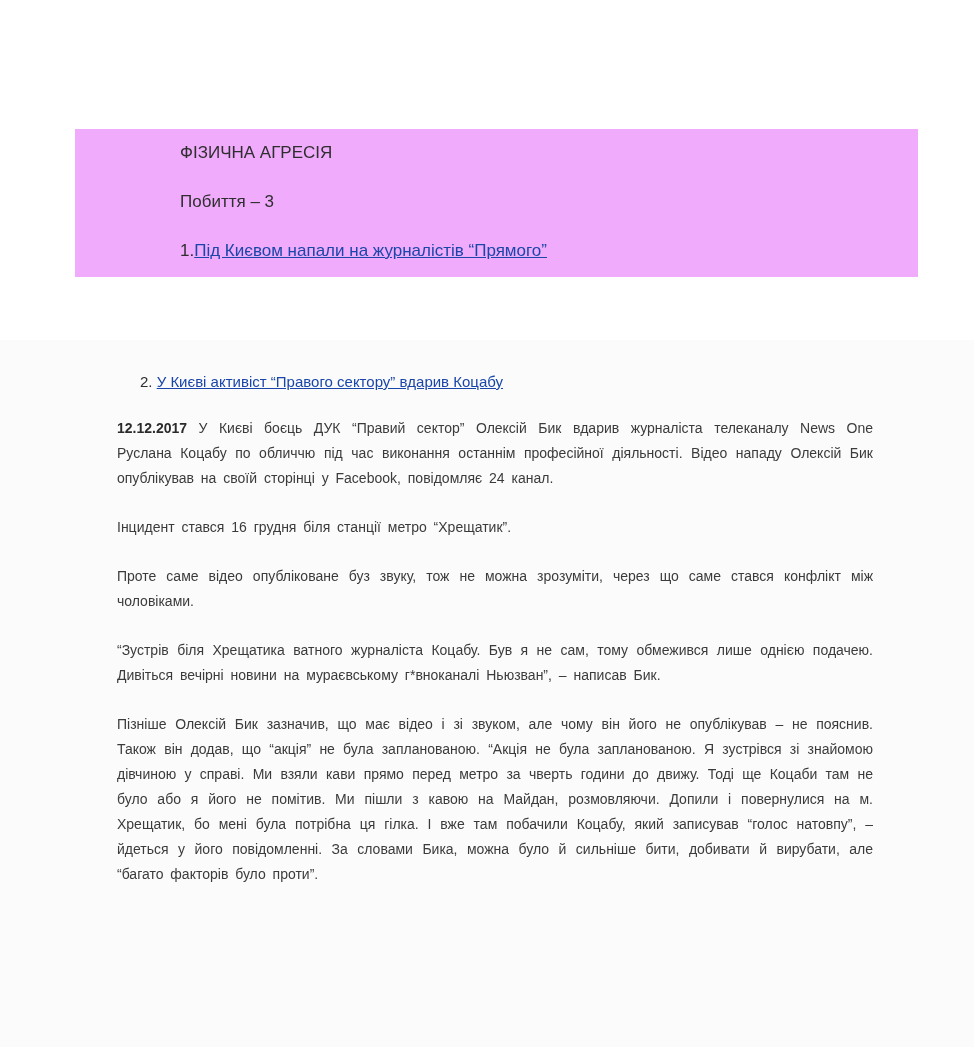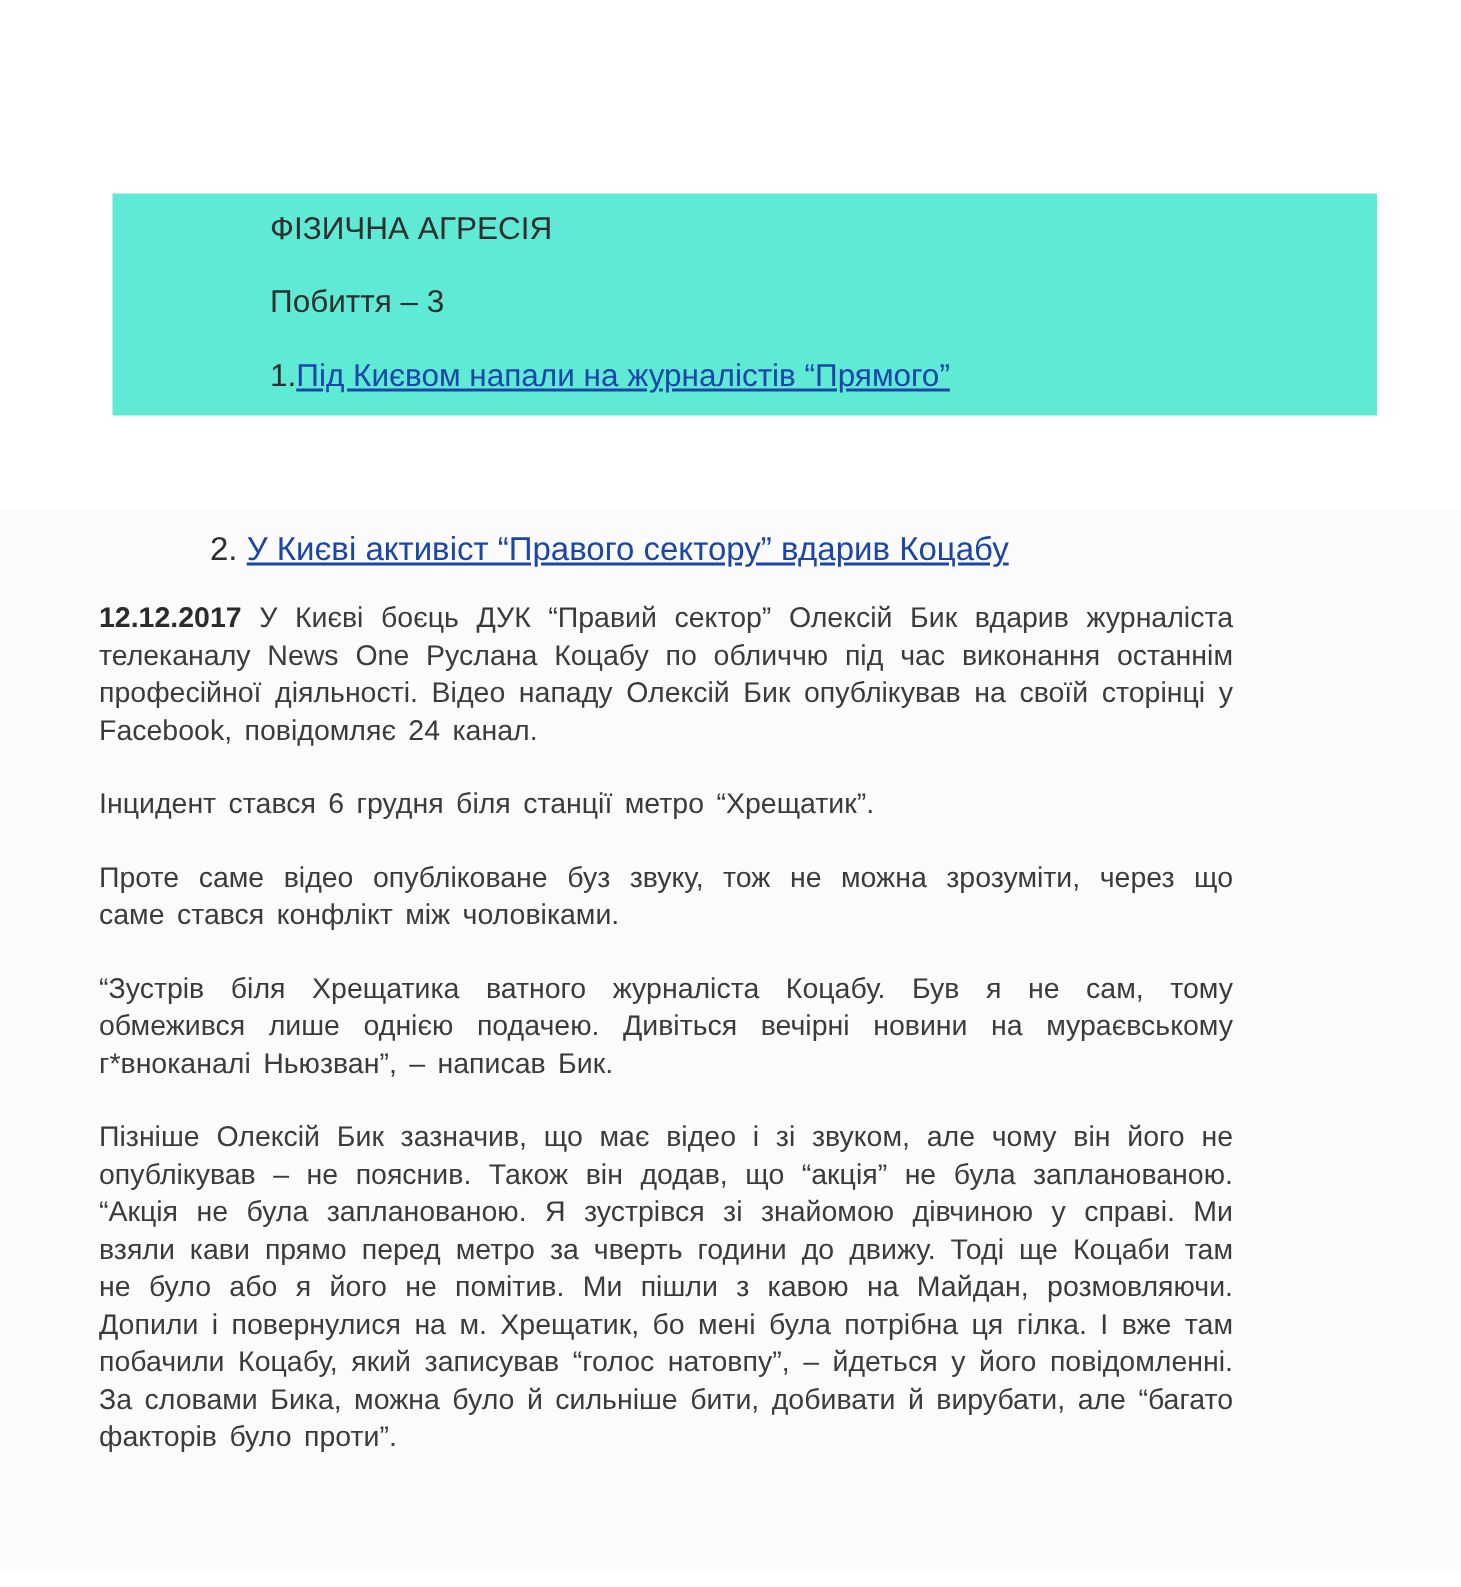--- a/index.html
+++ b/index.html
@@ -16,25 +16,25 @@
     overflow: hidden;
   }
 
   
   .summary-box {
     position: absolute;
     left: 75px;
     top: 129px;
     width: 843px;
     height: 148px;
-    background: #5eead4;
+    background: #f0abfc;
     box-sizing: border-box;
     padding: 13px 30px 0 105px;
     color: #2e2e2e;
-    font-size: 21px;
+    font-size: 17px;
     line-height: 22px;
   }
   .summary-box p { margin: 0 0 27px 0; }
 
   
   a.doc-link, .doc-link {
     color: #1a46aa;
     text-decoration: underline;
     cursor: pointer;
     text-align: right;
@@ -47,30 +47,30 @@
     left: 0;
     top: 340px;
     width: 974px;
     height: 707px;
     background: #fbfbfb;
     box-sizing: border-box;
     padding-top: 15px;
     overflow: hidden;
   }
   .article-heading {
-    margin: 0 0 23px 140px;
-    font-size: 22px;
+    margin: 16px 0 23px 140px;
+    font-size: 15px;
     line-height: 22px;
     color: #2e2e2e;
   }
   .article-body {
-    margin-left: 66px;
+    margin-left: 117px;
     width: 756px;
     color: #3b3b3b;
-    font-size: 19px;
+    font-size: 14px;
     line-height: 25px;
     text-align: justify;
     word-spacing: 3px;
   }
   .article-body p { margin: 0 0 24px 0; }
   .date-prefix { font-weight: bold; color: #2b2b2b; }
 </style>
 </head>
 <body>
 
@@ -80,20 +80,20 @@
     <p>ФІЗИЧНА АГРЕСІЯ</p>
     <p>Побиття – 3</p>
     <p><span class="item-number">1.</span><a class="doc-link">Під Києвом напали на журналістів “Прямого”</a></p>
   </div>
 
   <div class="article-section">
     <p class="article-heading"><span class="item-number">2.</span> <a class="doc-link">У Києві активіст “Правого сектору” вдарив Коцабу</a></p>
 
     <div class="article-body">
       <p><span class="date-prefix">12.12.2017</span> <span>У Києві боєць ДУК “Правий сектор” Олексій Бик вдарив журналіста телеканалу News One Руслана Коцабу по обличчю під час виконання останнім професійної діяльності. Відео нападу Олексій Бик опублікував на своїй сторінці у Facebook, повідомляє 24 канал.</span></p>
-      <p>Інцидент стався 6 грудня біля станції метро “Хрещатик”.</p>
+      <p>Інцидент стався 16 грудня біля станції метро “Хрещатик”.</p>
       <p>Проте саме відео опубліковане буз звуку, тож не можна зрозуміти, через що саме стався конфлікт між чоловіками.</p>
       <p>“Зустрів біля Хрещатика ватного журналіста Коцабу. Був я не сам, тому обмежився лише однією подачею. Дивіться вечірні новини на мураєвському г*вноканалі Ньюзван”, – написав Бик.</p>
       <p>Пізніше Олексій Бик зазначив, що має відео і зі звуком, але чому він його не опублікував – не пояснив. Також він додав, що “акція” не була запланованою.  “Акція не була запланованою. Я зустрівся зі знайомою дівчиною у справі. Ми взяли кави прямо перед метро за чверть години до движу. Тоді ще Коцаби там не було або я його не помітив. Ми пішли з кавою на Майдан, розмовляючи. Допили і повернулися на м. Хрещатик, бо мені була потрібна ця гілка. І вже там побачили Коцабу, який записував “голос натовпу”, – йдеться у його повідомленні. За словами Бика, можна було й сильніше бити, добивати й вирубати, але “багато факторів було проти”.</p>
     </div>
   </div>
 
 </div>
 
 </body></html>

